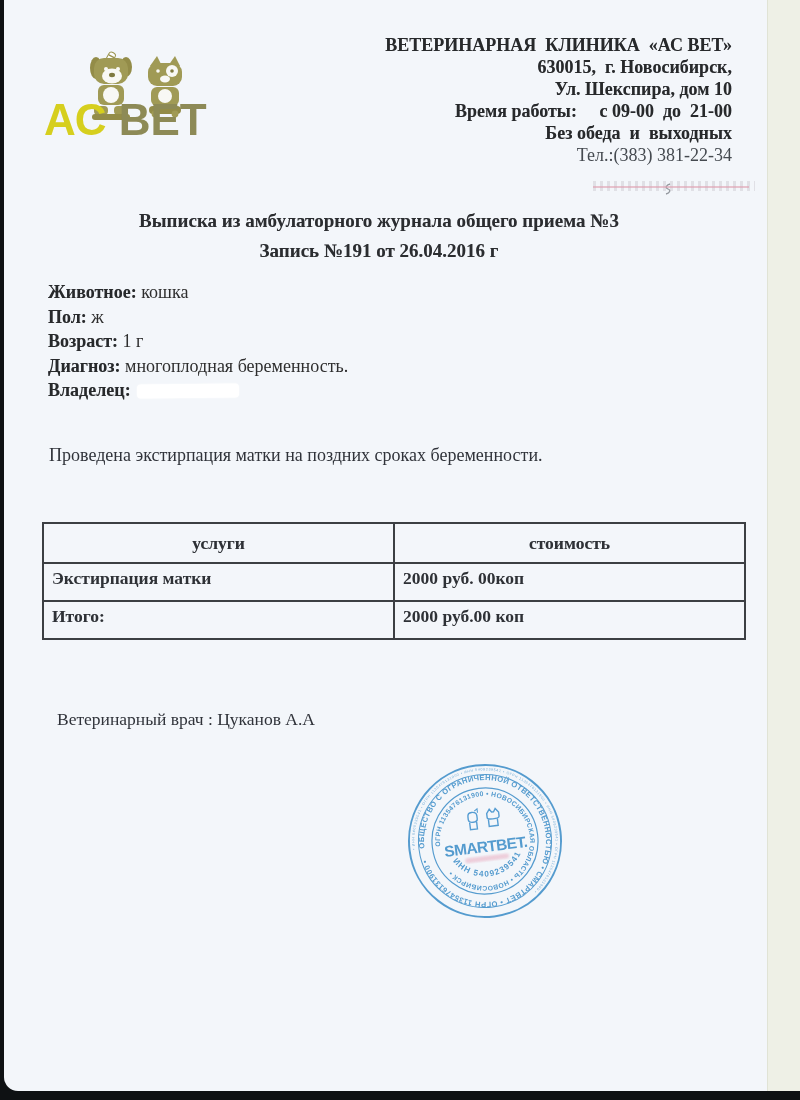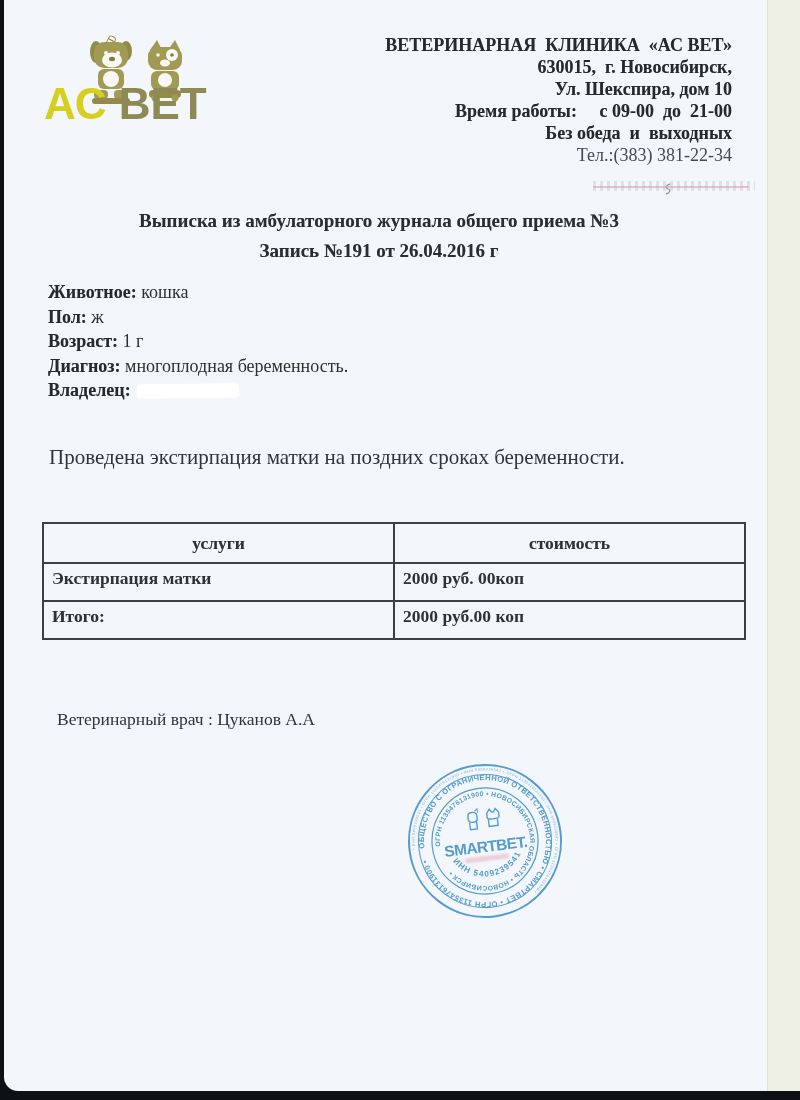--- a/index.html
+++ b/index.html
@@ -7,21 +7,21 @@
   body { background:#0e1113; position:relative; overflow:hidden;
          font-family:"Liberation Serif","DejaVu Serif",serif; color:#2e2e2e; }
 
   .paper { position:absolute; left:4px; top:0; right:0; bottom:9px;
            background:#f3f6fa; border-bottom-left-radius:14px; overflow:hidden; }
 
   .right-strip { position:absolute; top:0; right:0; bottom:0; width:33px;
                  background:#eef0e4; border-left:1px solid #dfe2d2; opacity:.9; }
 
   
-  .logo { position:absolute; left:36px; top:28px; width:220px; height:110px; }
+  .logo { position:absolute; left:36px; top:44px; width:220px; height:110px; }
   .logo-animals { position:absolute; left:44px; top:2px; }
   .logo-text { position:absolute; left:4px; top:52px; width:216px;
                font-family:"Liberation Sans","DejaVu Sans",sans-serif;
                font-weight:bold; font-size:44px; letter-spacing:0px; line-height:48px; white-space:nowrap; }
   .logo-ac  { color:#d6cf1e; }
   .logo-vet { color:#8d8a56; }
 
   
   .header-block { position:absolute; top:34px; right:68px; text-align:right;
                   font-weight:bold; font-size:18px; line-height:22px; color:#27292b;
@@ -42,21 +42,21 @@
                  color:#2b2d30; text-shadow:0 0 .4px rgba(40,40,50,.35); }
 
   
   .fields { position:absolute; left:44px; top:280px; font-size:18px; line-height:24.5px; }
   .fields .lbl { font-weight:bold; color:#27292b; text-shadow:0 0 .4px rgba(40,40,50,.3); }
   .whiteout { display:inline-block; width:102px; height:14px; background:#ffffff;
               border-radius:4px; vertical-align:-2px; margin-left:6px;
               transform:rotate(-.6deg); box-shadow:0 0 2px rgba(255,255,255,.9); }
 
   
-  .note { position:absolute; left:45px; top:445px; font-size:21px; color:#30333a; }
+  .note { position:absolute; left:45px; top:445px; font-size:18px; color:#30333a; }
 
   
   table.services { position:absolute; left:38px; top:522px; width:704px;
                    border-collapse:collapse; font-size:17.5px; color:#2e3136; }
   table.services th, table.services td { border:2px solid #3c3f43;font-weight:bold; }
   table.services th { height:40px; font-weight:bold; text-align:center; vertical-align:middle;
                       text-shadow:0 0 .4px rgba(40,40,50,.3); }
   table.services td { height:38px; padding:4px 8px 10px 8px; vertical-align:top; }
   table.services .col1 { width:50%; }
   table.services .bold { font-weight:bold; text-shadow:0 0 .4px rgba(40,40,50,.3);padding-left:8px; }

